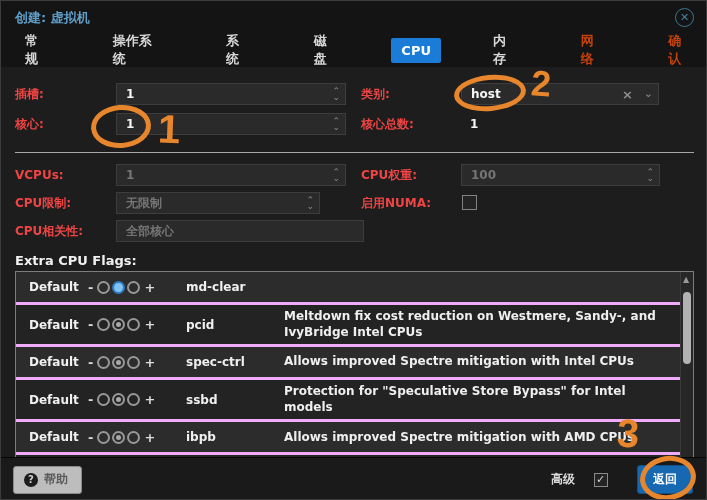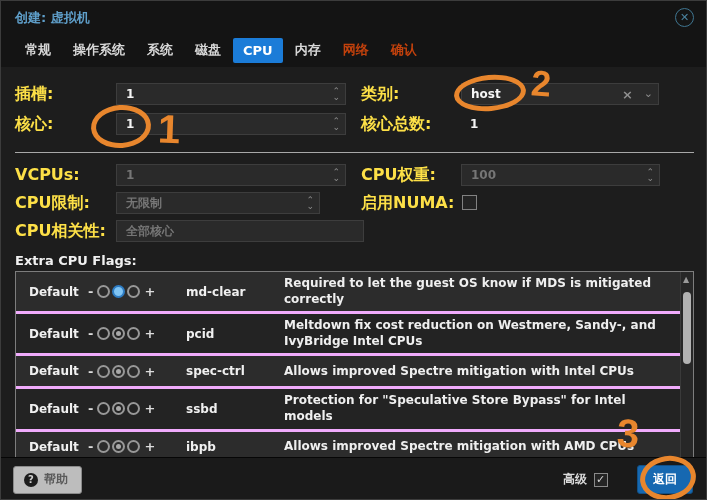--- a/index.html
+++ b/index.html
@@ -5,27 +5,27 @@
   * { margin:0; padding:0; box-sizing:border-box; }
   html,body { width:707px; height:500px; background:#0d0d0d; font-family:"DejaVu Sans","Liberation Sans",sans-serif; }
   .dialog { position:relative; width:707px; height:500px; background:#1d1d1d; border:1px solid #3c3c3c; overflow:hidden; }
 
   
   .titlebar { position:absolute; top:0; left:0; right:0; height:32px; background:#141414; }
   .title { position:absolute; left:14px; top:8px; font-size:13px; font-weight:bold; color:#5f9fca; }
   .close { position:absolute; right:12px; top:7px; width:19px; height:19px; border:1px solid #3f7590; border-radius:50%; color:#4a83a0; font-size:11px; line-height:17px; text-align:center; cursor:pointer; }
 
   
-  .tabbar { position:absolute; top:32px; left:0; right:0; height:34px; background:#141414; display:flex; align-items:center; padding-left:14px; }
+  .tabbar { position:absolute; top:32px; left:0; right:0; height:34px; background:#141414; display:flex; align-items:center; padding-left:14px;gap:40px; }
   .tab { padding:5px 10px; margin-right:2px; font-size:13px; font-weight:bold; color:#d7d7d7; border-radius:2px; cursor:pointer; }
   .tab.active { background:#1b7cd8; color:#ffffff; }
   .tab.disabled { color:#c2410c; cursor:default; }
 
   
-  .lbl { position:absolute; font-size:16px; font-weight:bold; color:#fde047; line-height:22px; }
+  .lbl { position:absolute; font-size:12px; font-weight:bold; color:#ef4444; line-height:22px; }
   .field { position:absolute; height:22px; background:#2a2a2a; border:1px solid #3d3d3d; display:flex; align-items:center; }
   .field .fval { flex:1; padding-left:9px; font-size:12px; font-weight:bold; color:#f5f5f5; }
   .field.disabled .fval, .field .ph { color:#767676; }
   .spin { display:flex; flex-direction:column; justify-content:center; color:#8f8f8f; font-size:9px; line-height:6px; padding:0 5px; text-align:center; }
   .clear-x { color:#8f8f8f; font-size:13px; font-weight:bold; padding:0 6px; }
   .static-val { position:absolute; font-size:12px; font-weight:bold; color:#f5f5f5; line-height:22px; }
   .sep { position:absolute; left:14px; width:679px; height:1px; background:#a8a8a8; }
   .cbx { position:absolute; width:15px; height:15px; border:1px solid #828282; background:#242424; }
 
   .section-title { position:absolute; left:14px; top:252px; font-size:13px; font-weight:bold; color:#f0f0f0; }
@@ -48,21 +48,21 @@
   
   .sbar { position:absolute; top:0; right:0; bottom:0; width:13px; background:#272727; border-left:1px solid #3a3a3a; }
   .sbar-up { position:absolute; top:3px; left:2px; color:#9a9a9a; font-size:8px; }
   .sbar-thumb { position:absolute; top:20px; left:2px; width:8px; height:72px; background:#b2b2b2; border-radius:4px; }
 
   
   .footer { position:absolute; left:0; right:0; bottom:0; height:42px; background:#1a1a1a; border-top:1px solid #060606; }
   .help-btn { position:absolute; left:12px; top:8px; background:#bdbdbd; border:1px solid #8a8a8a; border-radius:3px; padding:4px 13px 5px 10px; font-size:12px; font-weight:bold; color:#5a5a5a; display:flex; align-items:center; cursor:pointer; }
   .help-ico { width:14px; height:14px; background:#1c1c1c; color:#cfcfcf; border-radius:50%; font-size:10px; line-height:14px; text-align:center; margin-right:6px; }
   .fright { position:absolute; right:13px; top:7px; display:flex; align-items:center; }
-  .adv-lbl { font-size:12px; font-weight:bold; color:#dcdcdc; margin-right:7px; }
+  .adv-lbl { font-size:12px; font-weight:bold; color:#dcdcdc; margin-right:19px; }
   .adv-cbx { width:14px; height:14px; border:1px solid #8a8a8a; background:#242424; margin-right:20px; position:relative; }
   .adv-cbx.checked::after { content:"\2713"; position:absolute; left:1px; top:-1px; color:#d6d6d6; font-size:11px; font-weight:bold; }
   .btn-blue { background:#1668b1; color:#ffffff; font-size:12px; font-weight:bold; border:1px solid #115086; border-radius:3px; padding:5px 15px; margin-left:9px; cursor:pointer; }
 
   
   .ann { position:absolute; z-index:20; pointer-events:none; }
   .ann-ellipse { border:5px solid #e8862d; border-radius:50%; }
   .ann-num { font-family:"Liberation Sans",sans-serif; font-weight:bold; color:#e8862d; }
 </style>
 </head>
@@ -156,21 +156,20 @@
       <div class="trow alt">
         <div class="c-def">Default</div>
         <div class="c-radio">
           <span class="minus">-</span>
           <span class="radio"></span>
           <span class="radio sel-blue"></span>
           <span class="radio"></span>
           <span class="plus">+</span>
         </div>
         <div class="c-flag">md-clear</div>
-        <div class="c-desc">Required to let the guest OS know if MDS is mitigated correctly</div>
       </div>
       <div class="trow dark" style="min-height:39px">
         <div class="c-def">Default</div>
         <div class="c-radio">
           <span class="minus">-</span>
           <span class="radio"></span>
           <span class="radio sel"></span>
           <span class="radio"></span>
           <span class="plus">+</span>
         </div>

